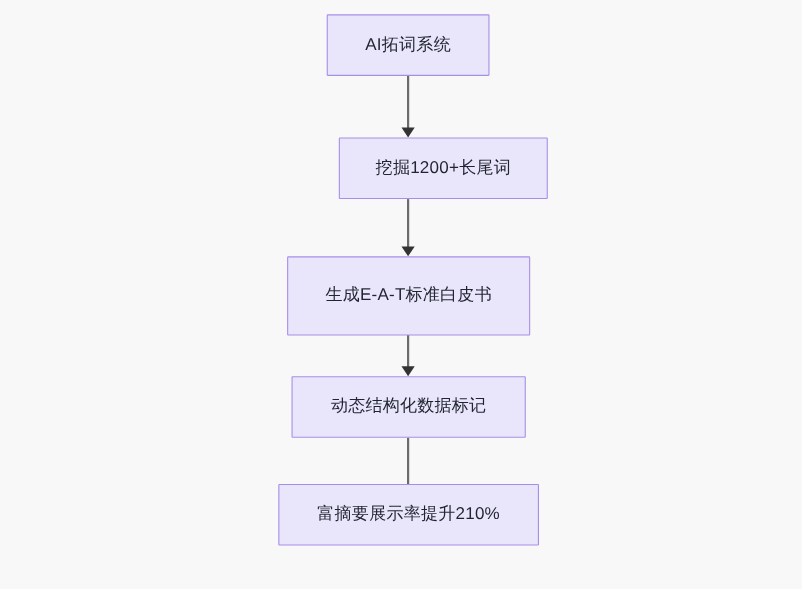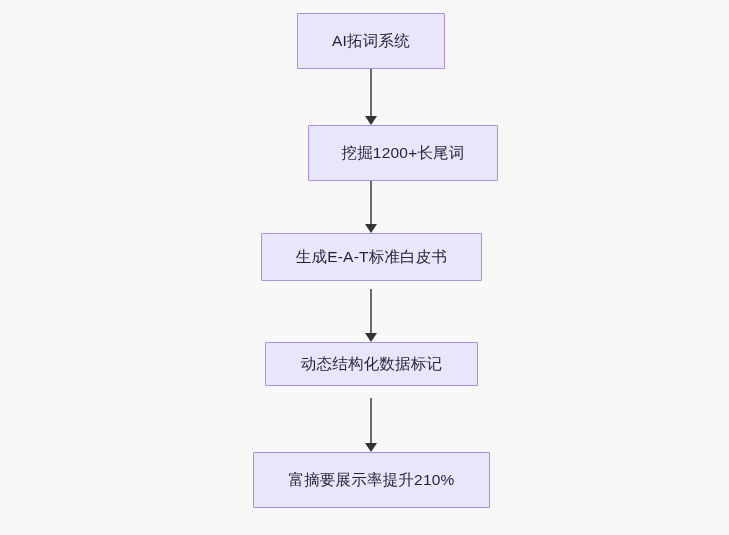--- a/index.html
+++ b/index.html
@@ -74,22 +74,22 @@
         <line x1="10" y1="0" x2="10" y2="47" stroke="#6b6b6b" stroke-width="2"></line>
         <polygon points="4,45 16,45 10,54" fill="#333333"></polygon>
       </svg>
     </div>
     <div class="node" style="left: 297px; top: 13px; width: 148px; height: 56px;">
       <span class="node-label">AI拓词系统</span>
     </div>
     <div class="node" style="left: 276px; top: 125px; width: 190px; height: 56px; margin-left: 32px;">
       <span class="node-label">挖掘1200+长尾词</span>
     </div>
-    <div class="node" style="left: 261px; top: 233px; width: 221px; height: 48px;">
+    <div class="node" style="left: 261px; top: 233px; width: 221px; height: 72px;">
       <span class="node-label">生成E-A-T标准白皮书</span>
     </div>
-    <div class="node" style="left: 265px; top: 342px; width: 213px; height: 44px;">
+    <div class="node" style="left: 265px; top: 342px; width: 213px; height: 56px;">
       <span class="node-label">动态结构化数据标记</span>
     </div>
-    <div class="node" style="left: 253px; top: 452px; width: 237px; height: 56px;">
+    <div class="node" style="left: 253px; top: 440px; width: 237px; height: 56px;">
       <span class="node-label">富摘要展示率提升210%</span>
     </div>
   </div>
 
 </body></html>

